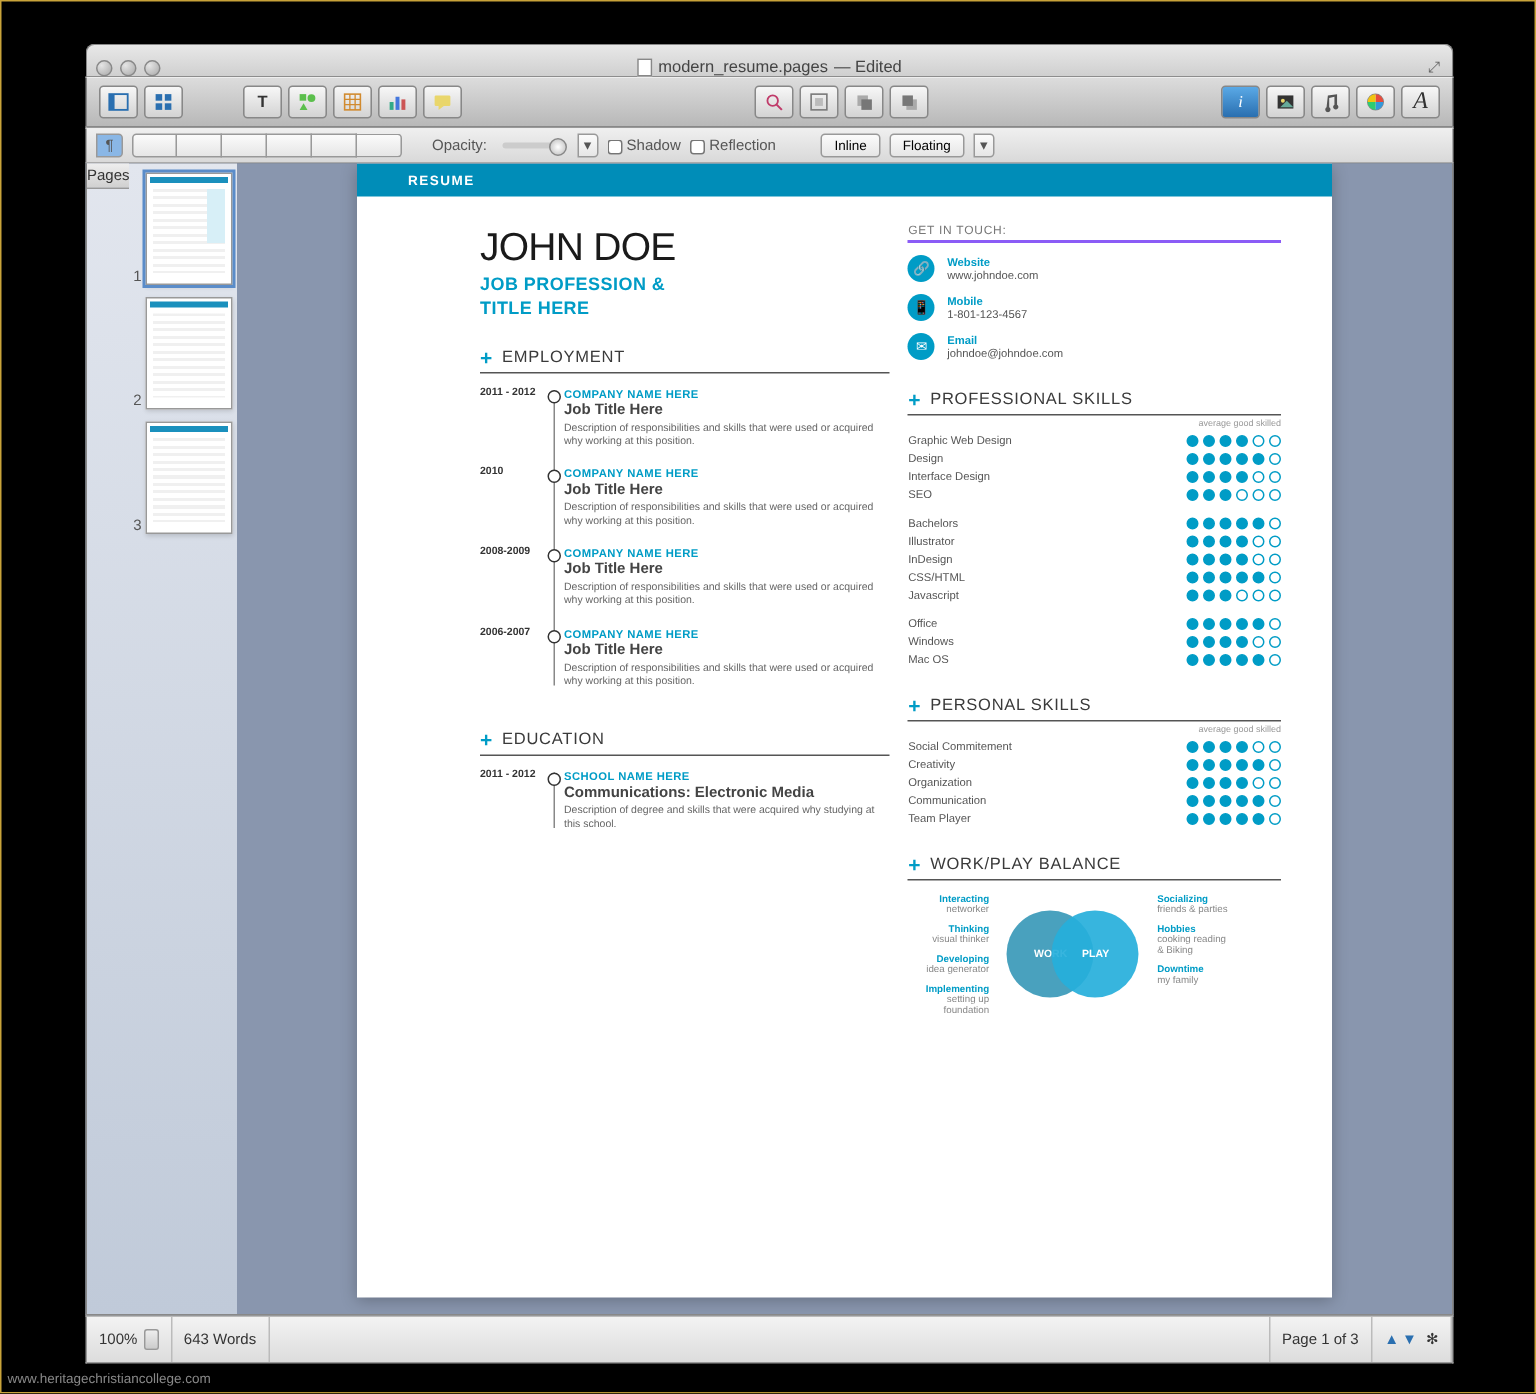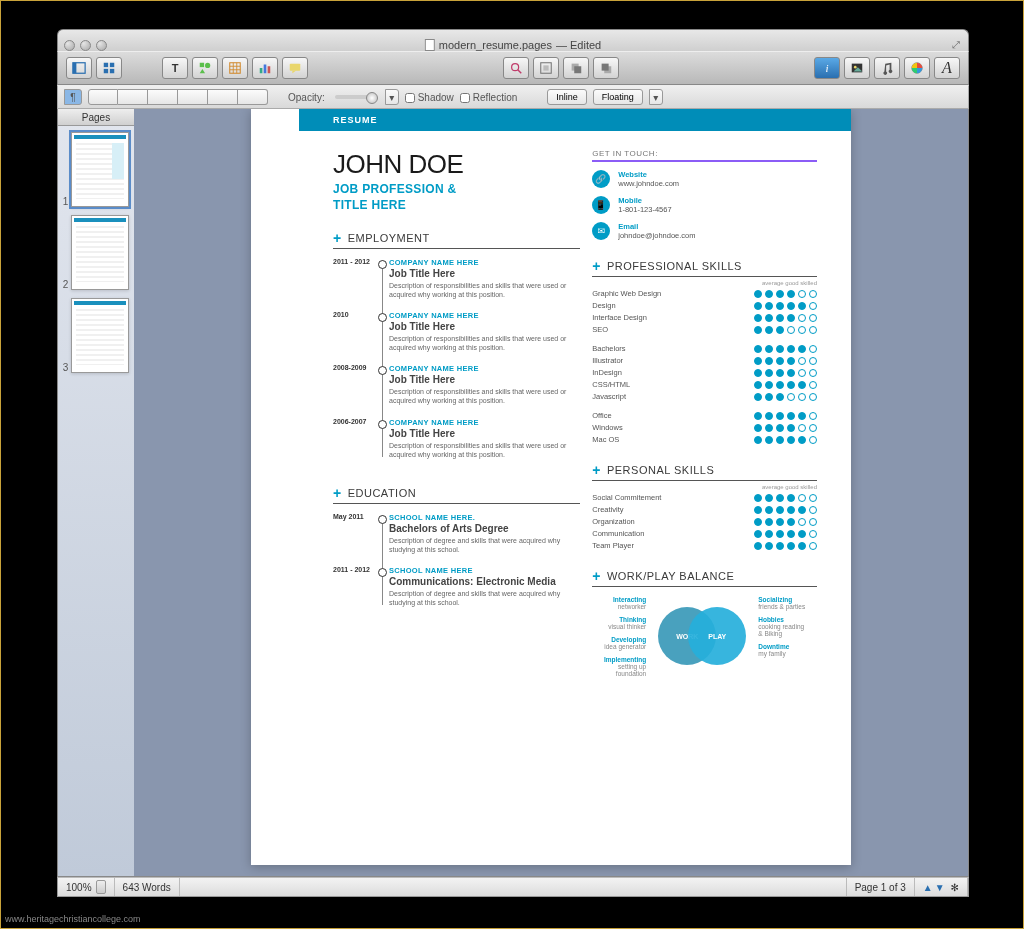--- a/index.html
+++ b/index.html
@@ -31,37 +31,37 @@
 .fb-seg .seg + .seg { border-left:none; }
 .fb-seg.round .seg:first-child{border-radius:3px 0 0 3px;} .fb-seg.round .seg:last-child{border-radius:0 3px 3px 0;}
 .fb-slider { width: 40px; height: 4px; background: #ccc; border-radius: 2px; position: relative; margin: 0 4px; }
 .fb-slider::after { content:''; position:absolute; right:-3px; top:-3px; width:10px; height:10px; background: radial-gradient(#fff,#bbb); border:1px solid #888; border-radius:50%; }
 .fb-check { display:flex; align-items:flex-end; gap:3px; }
 .fb-check input { width:10px; height:10px; }
 .fb-btn { height:16px; padding:0 8px; border:1px solid #999; background:linear-gradient(#fbfbfb,#e6e6e6); border-radius:3px; font-size:9px; }
 
 .workspace { height: 768px; background: #b2bfd4; border: 1px solid #888; border-top:none; display:flex; }
 
-.sidebar { width: 76px; background: linear-gradient(#e2e6ee, #c0cad9); display:flex; flex-direction:column; }
+.sidebar { width: 100px; background: linear-gradient(#e2e6ee, #c0cad9); display:flex; }
 .sidebar-header { height:17px; background: linear-gradient(#eee,#d0d0d0); border-bottom:1px solid #999; font-size:10px; text-align:center; color:#333; line-height:17px; }
 .thumbs { flex:1; padding: 6px 0; display:flex; flex-direction:column; gap:8px; align-items:center; }
 .thumb-wrap { display:flex; align-items:flex-end; gap:3px; }
 .thumb-num { font-size:10px; color:#555; }
 .thumb { width: 58px; height: 75px; background:#fff; border:1px solid #999; box-shadow: 0 1px 3px rgba(0,0,0,.15); position:relative; overflow:hidden; }
 .thumb.selected { outline: 2px solid #5a8cc9; }
 .thumb .tb-band { position:absolute; top:2px; left:2px; right:2px; height:4px; background:#1a90bd; }
 .thumb .tb-lines { position:absolute; top:10px; left:4px; right:4px; height:56px; background: repeating-linear-gradient(#f0f0f0 0 2px, transparent 2px 5px); }
 .thumb .tb-side { position:absolute; top:10px; right:4px; width:12px; height:36px; background:#d7eff7; }
 
 .canvas { flex:1; background:#8996ae; display:flex; flex-direction:column; }
 .canvas-scroll { flex:1; overflow:auto; display:flex; justify-content:center; padding: 0; }
 
-.page { width: 600px; height: 756px; background:#fff; box-shadow: 0 2px 10px rgba(0,0,0,.25); position:relative; font-size: 8px; color:#444;padding-left:48px; }
+.page { width: 650px; height: 756px; background:#fff; box-shadow: 0 2px 10px rgba(0,0,0,.25); position:relative; font-size: 8px; color:#444; }
 .page-header { height:22px; background:#008db8; color:#fff; font-size:9px; font-weight:bold; letter-spacing:1px; padding-left:34px; display:flex; align-items:center; }
-.page-body { padding: 18px 34px 18px 34px; display:flex; gap: 12px; }
+.page-body { padding: 18px 34px 18px 34px; display:flex; gap: 12px; margin-left: 48px; }
 .col-left { flex: 1.1; }
 .col-right { flex: 1; }
 
 .name-line { font-size: 26px; font-weight: 300; letter-spacing: -0.5px; color:#1a1a1a; }
 .title-line { font-size: 12px; font-weight: 600; color: #009cc6; letter-spacing: 0.3px; margin-top: 2px; }
 
 .section-title { font-size: 11px; font-weight: 400; color:#3a3a3a; letter-spacing: 0.5px; border-bottom:1px solid #555; padding-bottom:2px; margin-bottom: 9px; margin-top: 18px; display:flex; align-items:center; gap:6px; }
 .section-title .plus { color:#009cc6; font-weight:bold; font-size:14px; }
 
 .contact-title { font-size:8px; color:#777; letter-spacing:.5px; border-bottom:2px solid #8b5cf6; padding-bottom:2px; }
@@ -89,21 +89,21 @@
 
 .venn-area { display:flex; gap: 6px; align-items:flex-start; }
 .venn-col { font-size:6.5px; display:flex; flex-direction:column; gap:6px; }
 .venn-col .vh { color:#009cc6; font-weight:bold; }
 .venn-col .vs { color:#888; }
 .venn { position:relative; width: 100px; height: 72px; flex-shrink:0; margin-top:4px; }
 .venn .c { position:absolute; width:58px; height:58px; border-radius:50%; top:7px; display:flex; align-items:center; justify-content:center; color:#fff; font-size:7px; font-weight:bold; }
 .venn .c1 { left:6px; background:rgba(58,153,185,.92); }
 .venn .c2 { right:6px; background:rgba(38,175,219,.92); }
 
-.statusbar { height: 20px; background: linear-gradient(#f3f3f3,#dcdcdc); border:1px solid #999; border-top:1px solid #bbb; display:flex; align-items:center; font-size:10px; color:#333; }
+.statusbar { height: 32px; background: linear-gradient(#f3f3f3,#dcdcdc); border:1px solid #999; border-top:1px solid #bbb; display:flex; align-items:center; font-size:10px; color:#333; }
 .sb-seg { padding: 0 8px; border-right:1px solid #bbb; height:100%; display:flex; align-items:center; gap:4px; }
 .sb-spacer { flex:1; border-right:1px solid #bbb; height:100%; }
 .sb-stepper { width:10px; height:14px; background:linear-gradient(#eee,#ccc); border:1px solid #999; border-radius:2px; }
 </style>
 </head>
 <body>
 
 <div class="outer-frame">
   <span class="watermark">www.heritagechristiancollege.com</span>
 
@@ -331,26 +331,20 @@
         <div class="tl-desc">Description of responsibilities and skills that were used or acquired why working at this position.</div>
       </div>
                   </div>
 
                 <div class="section-title" style="margin-top:26px">
                     <span class="plus">+</span>
                     <span>EDUCATION</span>
                   </div>
                 <div class="timeline" id="education-tl">
                     <div class="tl-item">
-        <div class="tl-date">May 2011</div>
-        <div class="tl-company">SCHOOL NAME HERE.</div>
-        <div class="tl-jobtitle">Bachelors of Arts Degree</div>
-        <div class="tl-desc">Description of degree and skills that were acquired why studying at this school.</div>
-      </div>
-                    <div class="tl-item">
         <div class="tl-date">2011 - 2012</div>
         <div class="tl-company">SCHOOL NAME HERE</div>
         <div class="tl-jobtitle">Communications: Electronic Media</div>
         <div class="tl-desc">Description of degree and skills that were acquired why studying at this school.</div>
       </div>
                   </div>
               </div>
 
               <div class="col-right">
                 <div class="contact-title">GET IN TOUCH:</div>

